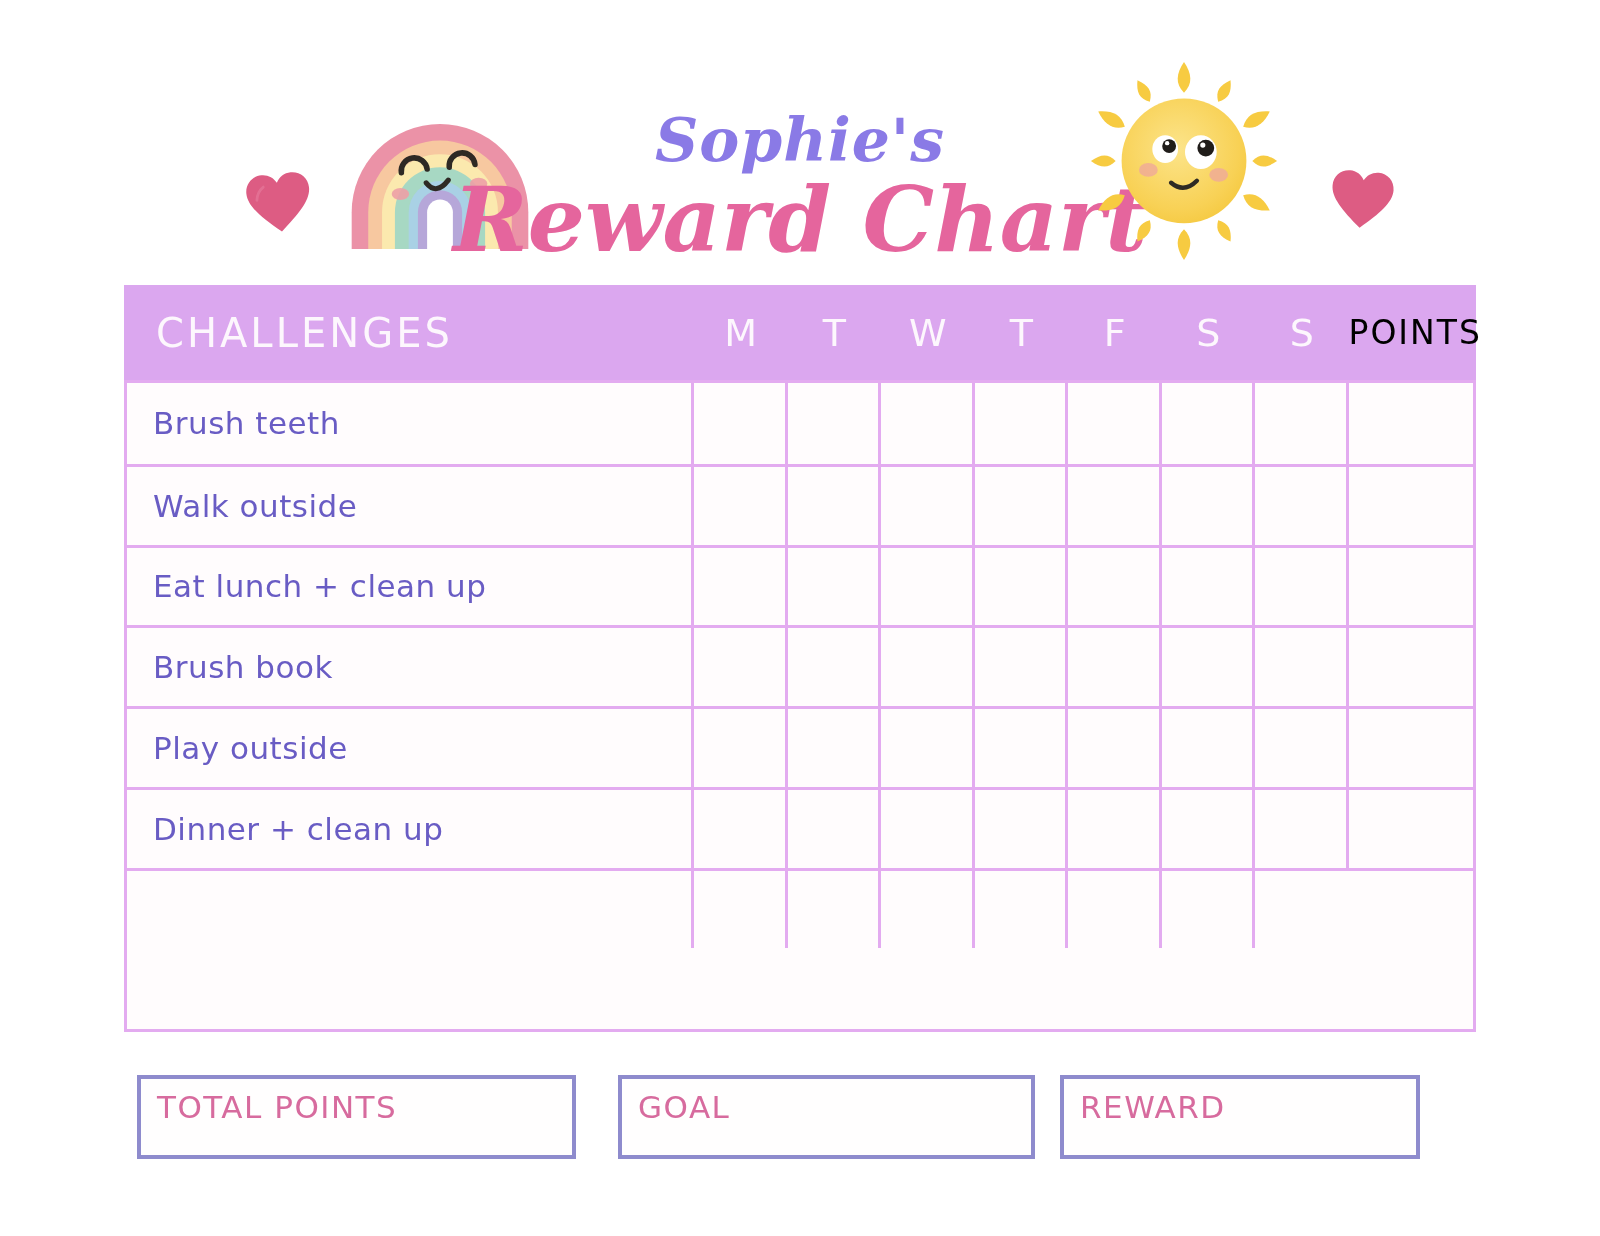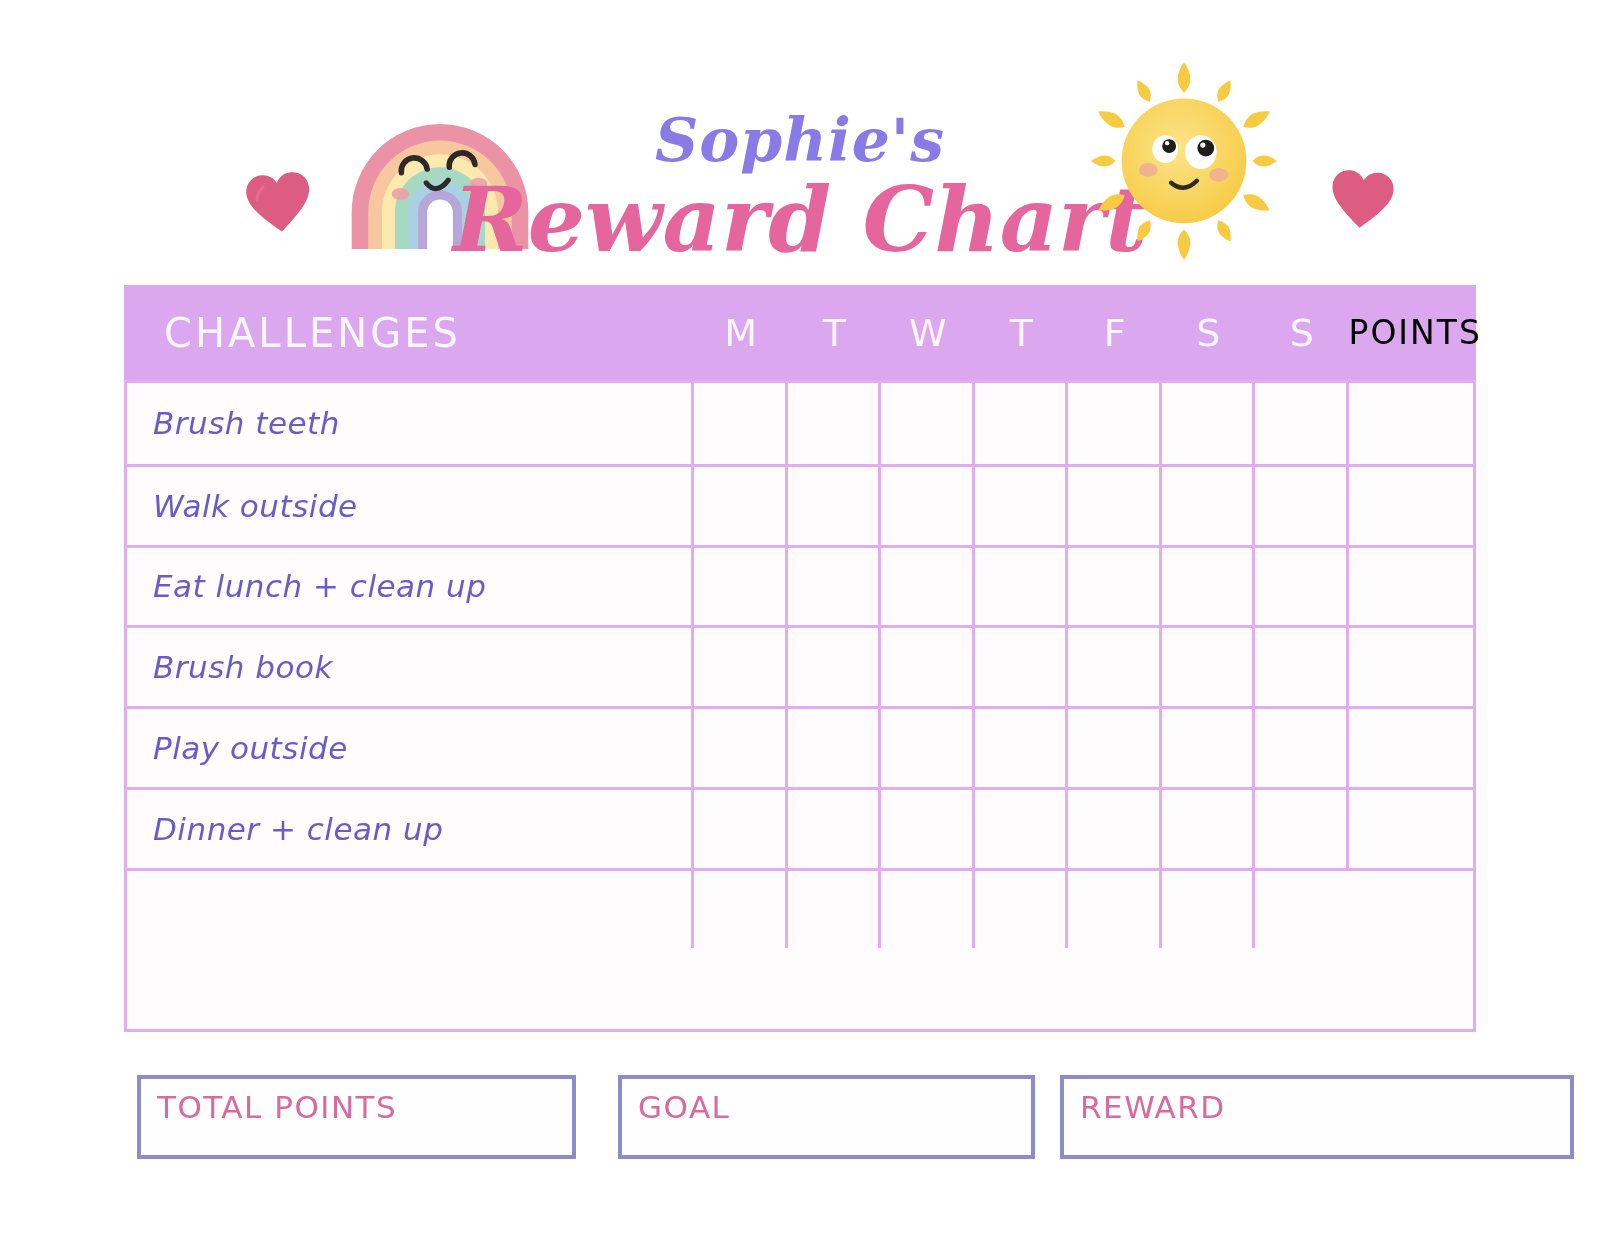--- a/index.html
+++ b/index.html
@@ -30,47 +30,47 @@
     font-size:90px; line-height:1.0; color:#e5659d; margin-top:2px; letter-spacing:0px;
   }
 
   
   .thead {
     position:absolute; left:124px; top:285px; width:1352px; height:95px;
     background:#dba7ef; box-sizing:border-box;
     display:grid; grid-template-columns:570px repeat(7,93.5px) 1fr;
     align-items:center;
   }
-  .challenges-h { font-size:40px; color:#fdf7fd; padding-left:40px; letter-spacing:3px; }
+  .challenges-h { font-size:40px; color:#fdf7fd; padding-left:32px; letter-spacing:3px; }
   .day-h    { font-size:38px; color:#fdf7fd; text-align:center; }
   .points-h { font-size:33px; color:#000000; text-align:center; letter-spacing:2px; }
 
   
   .tbody {
     position:absolute; left:124px; top:380px; width:1352px; height:652px;
     box-sizing:border-box; border:3px solid #e3abf0; background:#fffcfd;
   }
   .t-row {
     display:grid; grid-template-columns:567px repeat(7,93.5px) 1fr;
     height:80.75px; box-sizing:border-box;
   }
   .t-row + .t-row { border-top:3px solid #e3abf0; }
   .cell { box-sizing:border-box; border-right:3px solid #e3abf0; }
   .cell:last-child { border-right:none; }
-  .label-cell { display:flex; align-items:center; padding-left:26px;font-style:italic; }
+  .label-cell { display:flex; align-items:center; padding-left:26px; }
   .row-label { font-size:31px; color:#695cc4; letter-spacing:0.5px; }
 
   
   .footer-box {
     position:absolute; top:1075px; height:84px;
     box-sizing:border-box; border:4px solid #8e8bcd; background:#fffefe;margin-left:13px;
   }
   .box-total  { left:124px;  width:439px; }
   .box-goal   { left:605px;  width:417px; }
-  .box-reward { left:1047px; width:514px; }
+  .box-reward { left:1047px; width:360px; }
   .box-label {
     display:block; padding:10px 0 0 16px;
     font-size:31px; color:#d76b9e; letter-spacing:1.5px;
   }
 </style>
 </head>
 <body>
 
 <div class="page">
 

